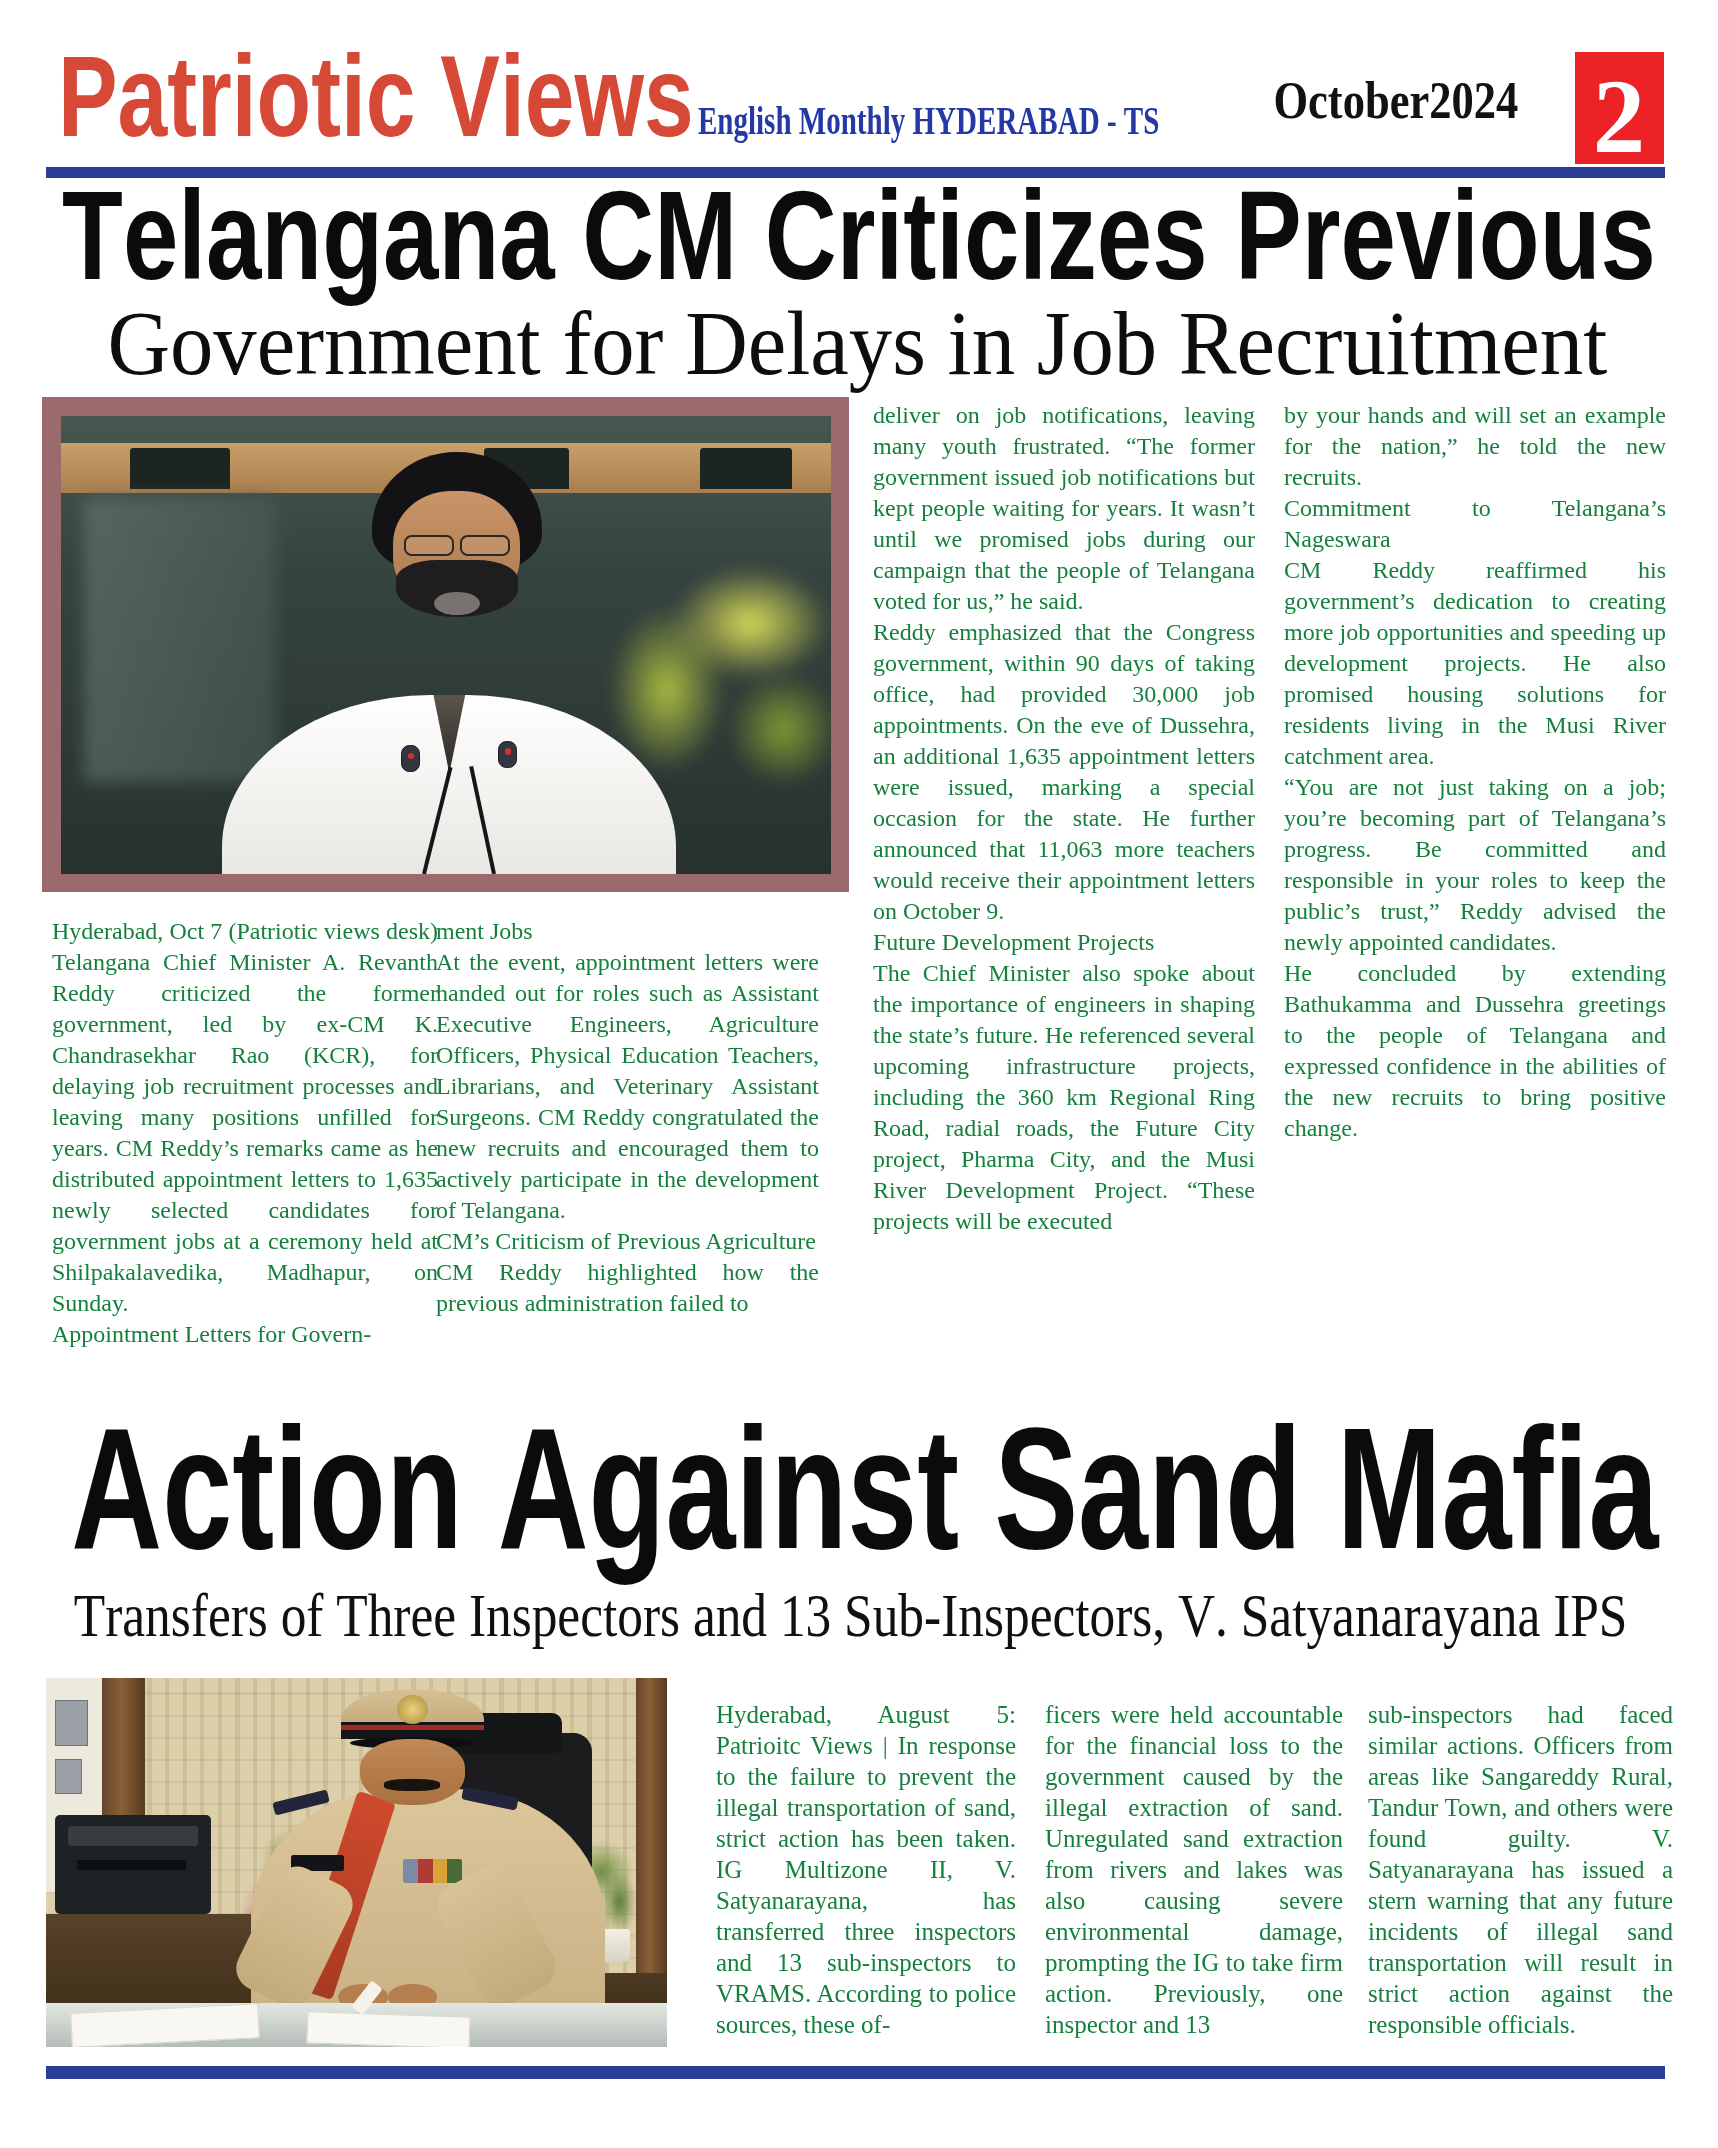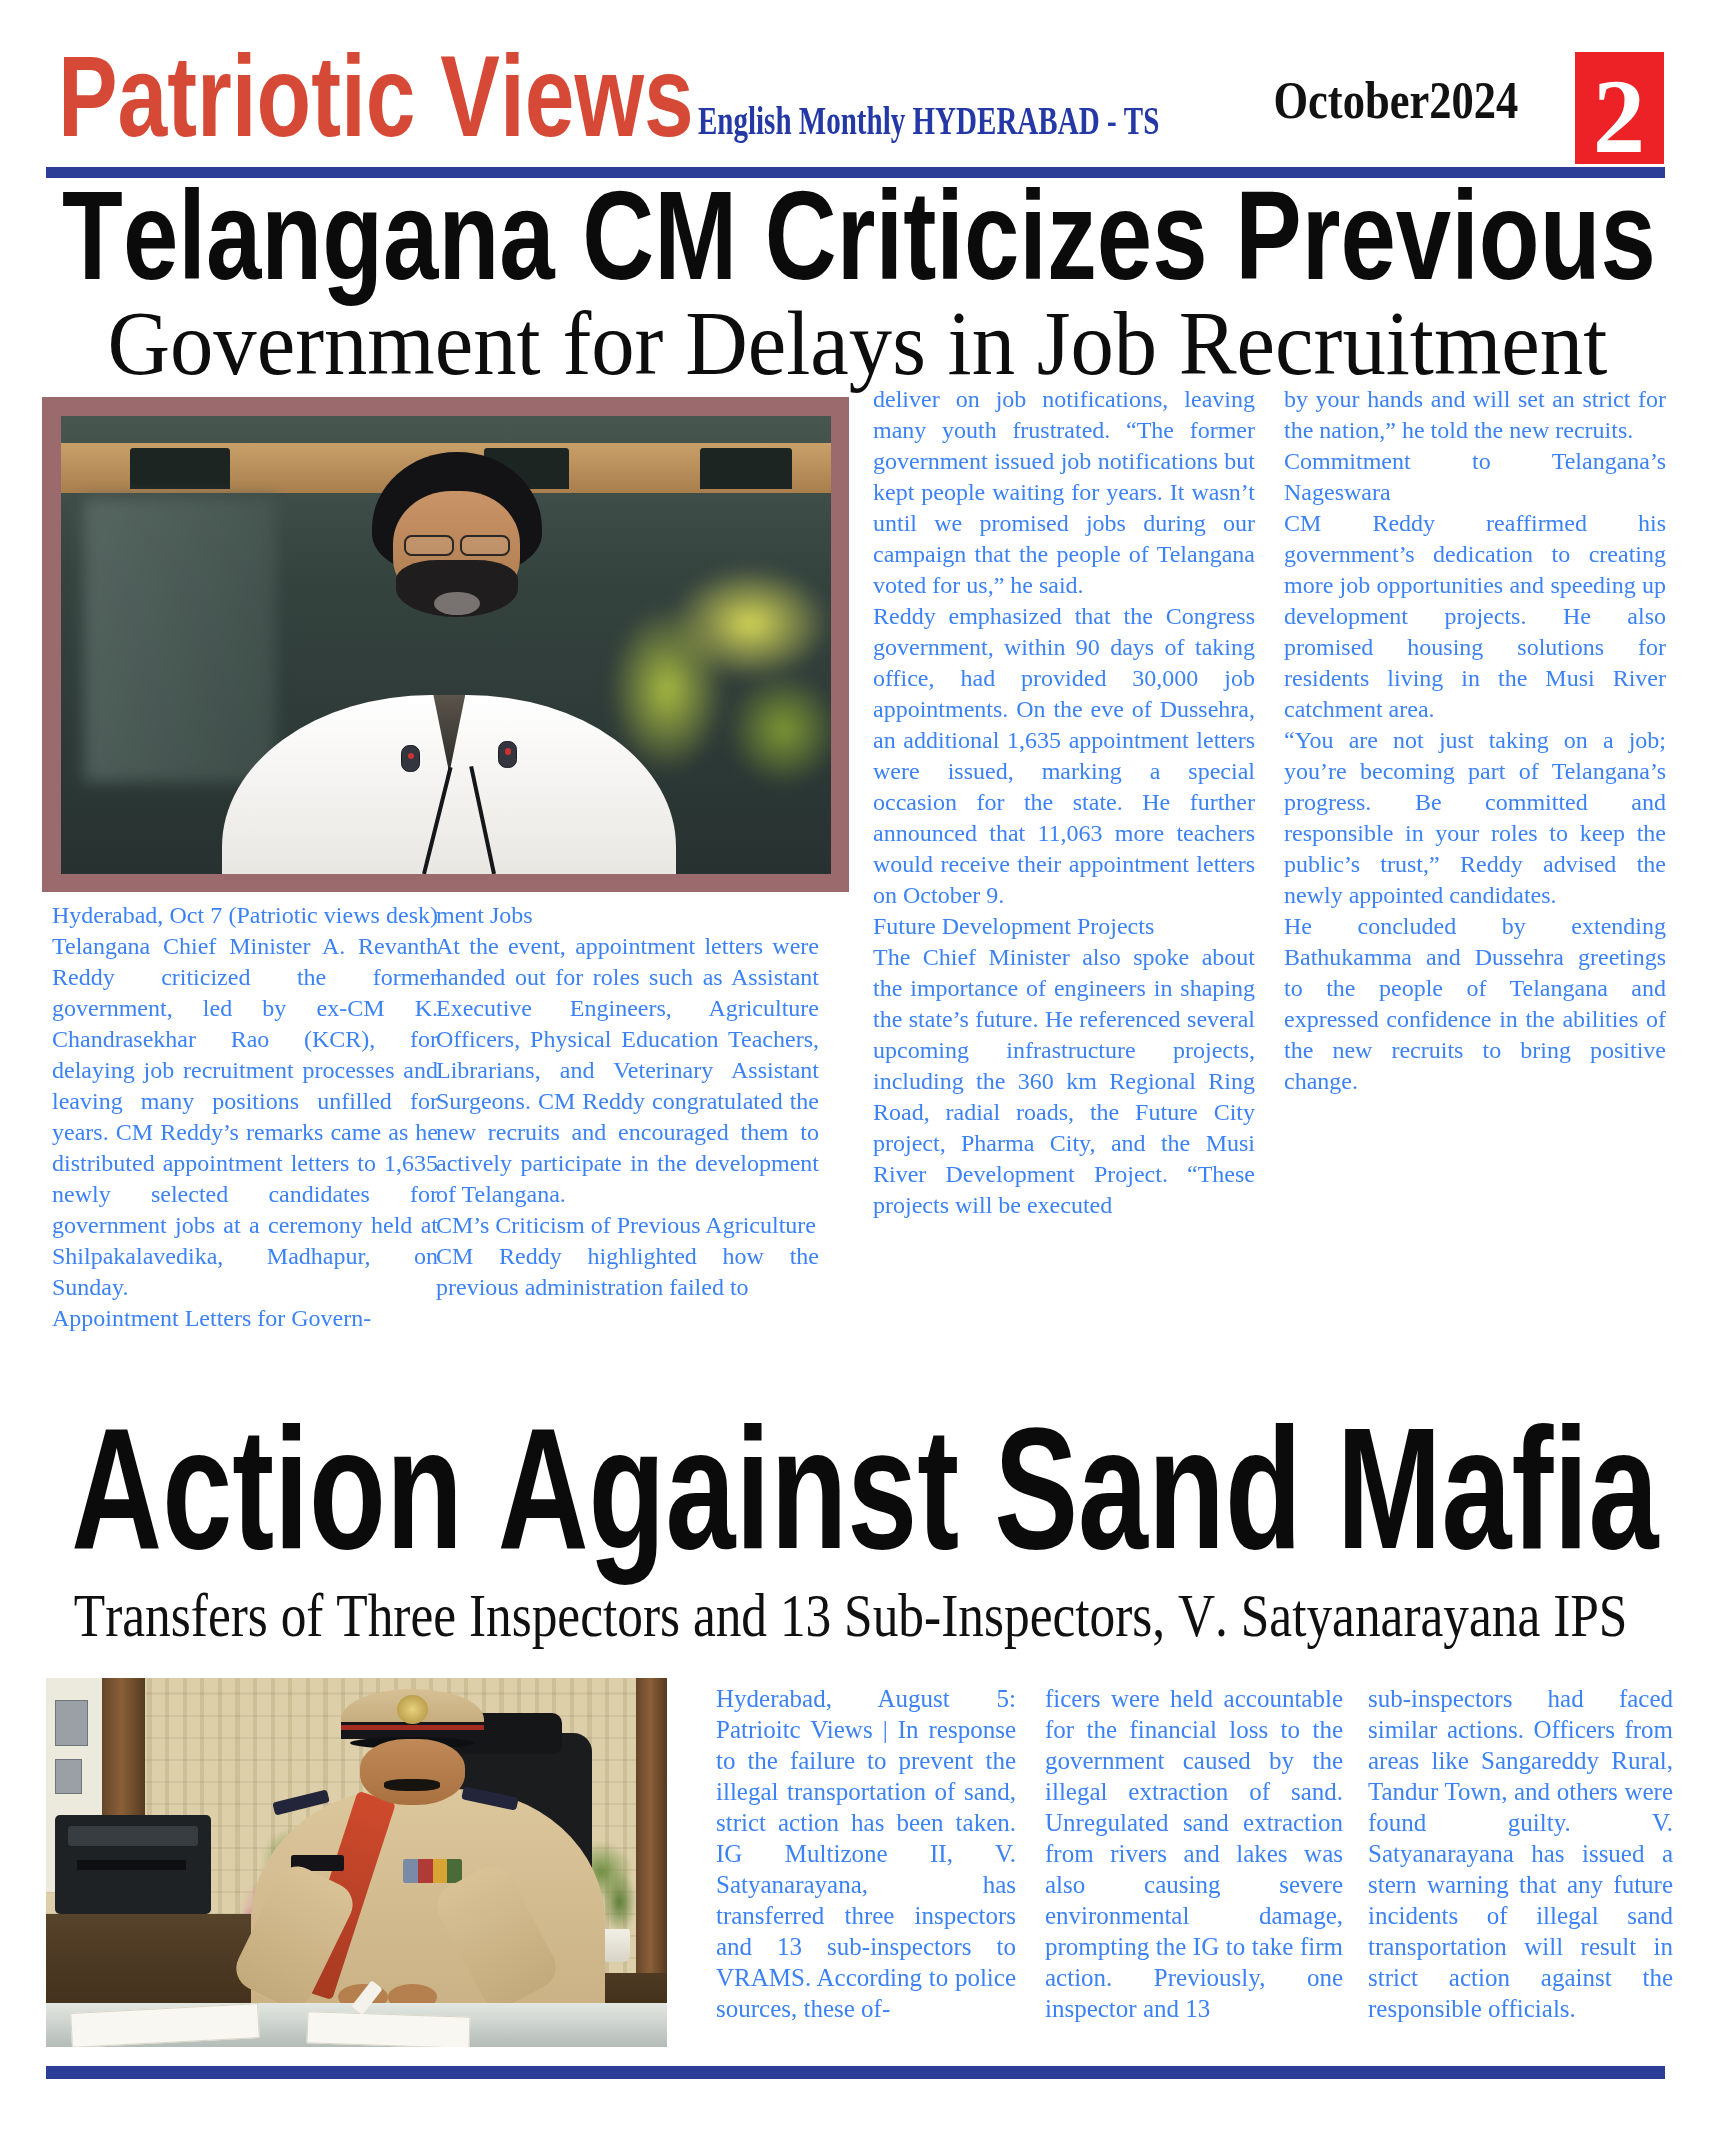--- a/index.html
+++ b/index.html
@@ -4,21 +4,21 @@
 <style>
   html,body{margin:0;padding:0;background:#888;}
   .page{position:relative;width:1718px;height:2148px;background:#ffffff;overflow:hidden;
         font-family:"Liberation Serif", serif;}
   .bar{position:absolute;background:#2b3d96;}
   .pagebox{position:absolute;left:1575px;top:52px;width:89px;height:112px;background:#ec2227;}
   svg.overlay{position:absolute;left:0;top:0;width:1718px;height:2148px;pointer-events:none;z-index:60;}
   svg.overlay text{font-kerning:none;}
 
   
-  .col{position:absolute;color:#3b82f6;font-size:24px;line-height:31px;text-align:justify;}
+  .col{position:absolute;color:#15803d;font-size:24px;line-height:31px;text-align:justify;margin-top:16px;}
   .col p{margin:0;}
   .a2 .col{font-size:25px;line-height:31px;}
 
   
   .photo1{position:absolute;left:42px;top:397px;width:807px;height:495px;background:#9b6a6c;z-index:5;}
   .p1in{position:absolute;left:18.5px;top:18.5px;right:18.5px;bottom:18.5px;overflow:hidden;
         background:linear-gradient(180deg,#47574f 0%,#35433f 35%,#273230 100%);}
   .p1beam{position:absolute;left:0;top:6%;width:100%;height:11%;
         background:linear-gradient(#c9a069,#a87e4d);}
   .p1mon{position:absolute;background:#1d2523;border-radius:3.4px 3.4px 0 0;}
@@ -139,21 +139,21 @@
     <p>CM’s Criticism of Previous Agriculture</p>
     <p>CM Reddy highlighted how the previous administration failed to</p>
   </div>
   <div class="col" style="left:873px;top:384px;width:382px;">
     <p>deliver on job notifications, leaving many youth frustrated. “The former government issued job notifications but kept people waiting for years. It wasn’t until we promised jobs during our campaign that the people of Telangana voted for us,” he said.</p>
     <p>Reddy emphasized that the Congress government, within 90 days of taking office, had provided 30,000 job appointments. On the eve of Dussehra, an additional 1,635 appointment letters were issued, marking a special occasion for the state. He further announced that 11,063 more teachers would receive their appointment letters on October 9.</p>
     <p>Future Development Projects</p>
     <p>The Chief Minister also spoke about the importance of engineers in shaping the state’s future. He referenced several upcoming infrastructure projects, including the 360 km Regional Ring Road, radial roads, the Future City project, Pharma City, and the Musi River Development Project. “These projects will be executed</p>
   </div>
   <div class="col" style="left:1284px;top:384px;width:382px;">
-    <p>by your hands and will set an strict for the nation,” he told the new recruits.</p>
+    <p>by your hands and will set an example for the nation,” he told the new recruits.</p>
     <p>Commitment to Telangana’s Nageswara</p>
     <p>CM Reddy reaffirmed his government’s dedication to creating more job opportunities and speeding up development projects. He also promised housing solutions for residents living in the Musi River catchment area.</p>
     <p>“You are not just taking on a job; you’re becoming part of Telangana’s progress. Be committed and responsible in your roles to keep the public’s trust,” Reddy advised the newly appointed candidates.</p>
     <p>He concluded by extending Bathukamma and Dussehra greetings to the people of Telangana and expressed confidence in the abilities of the new recruits to bring positive change.</p>
   </div>
 
   <div class="photo2">
     <div class="p2shade"></div>
     <div class="p2wall"></div>
     <div class="p2frame" style="left:1.5%;top:6%;width:5%;height:12%;"></div>

